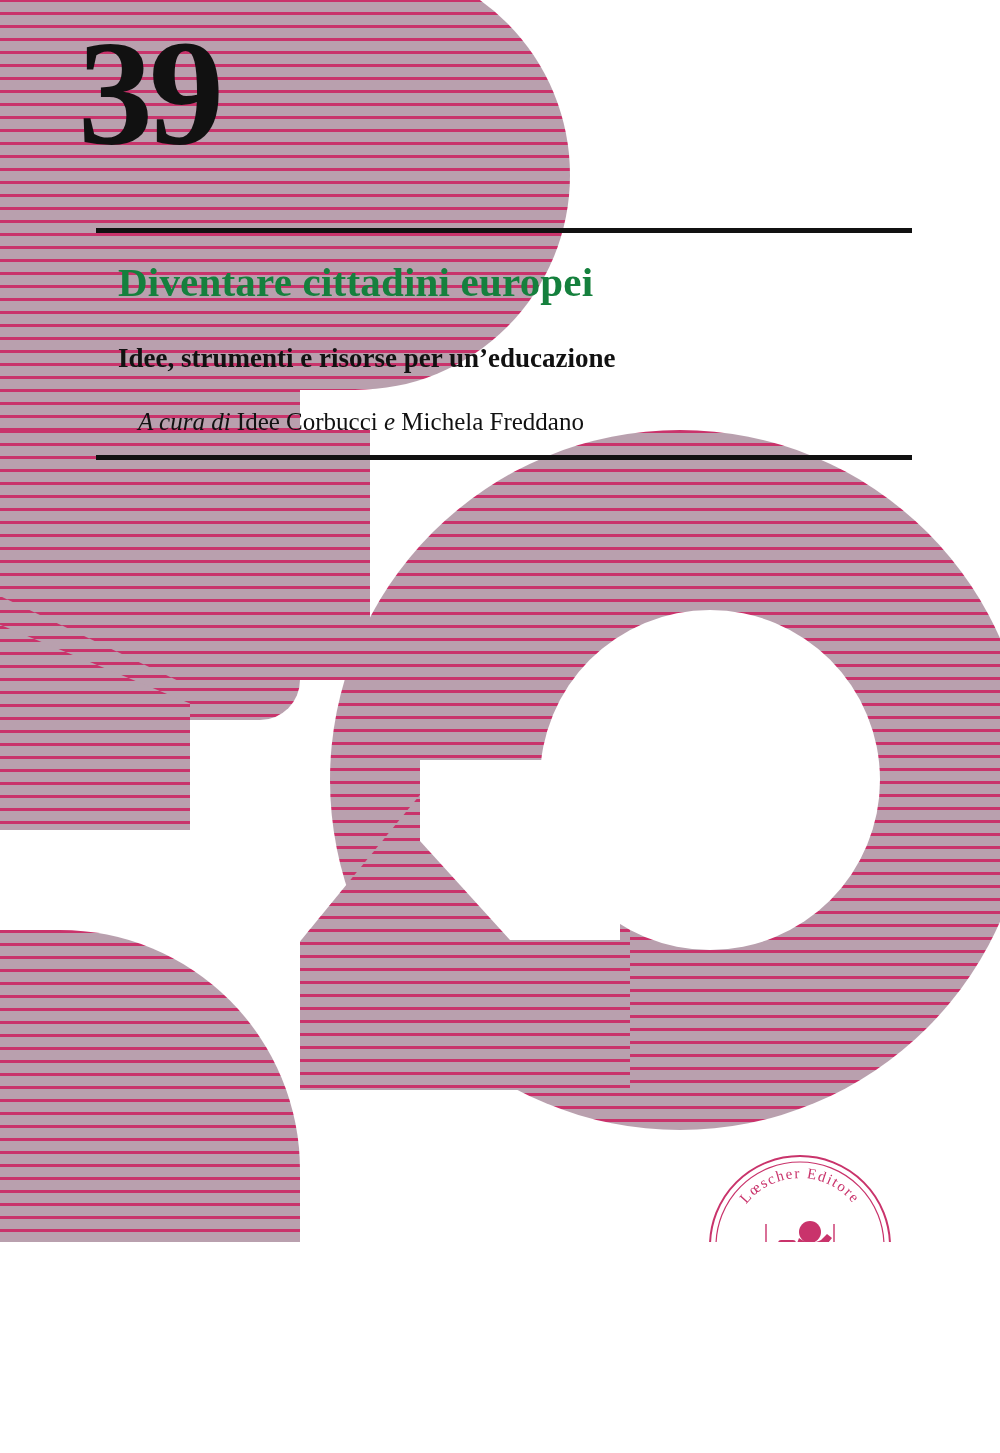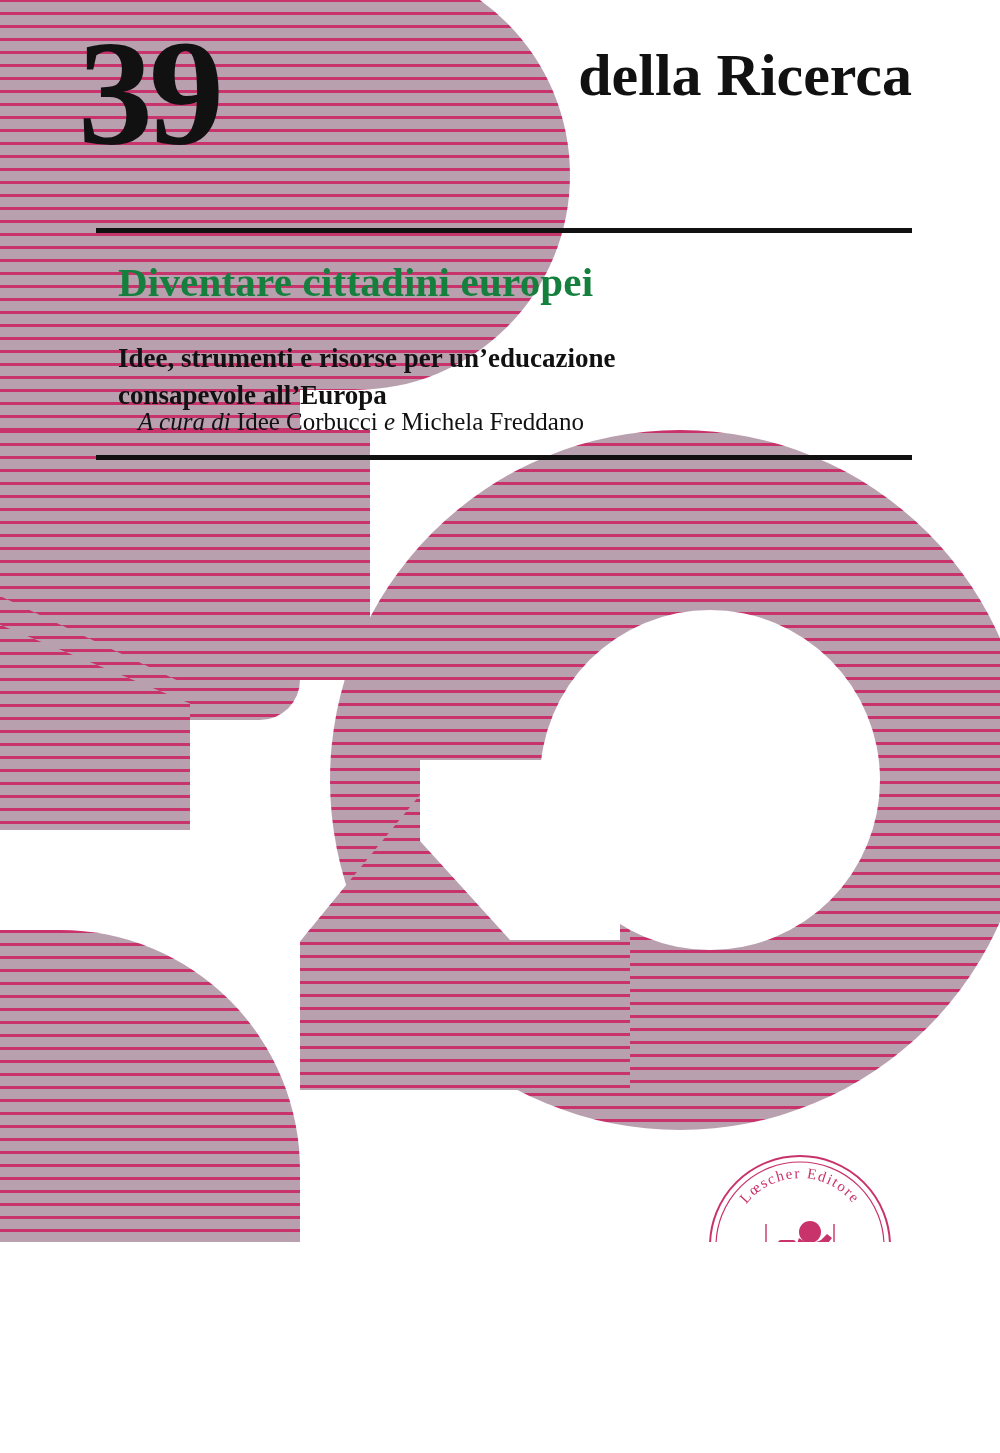--- a/index.html
+++ b/index.html
@@ -178,30 +178,28 @@
     <div class="striped shape-bl"></div>
     <div class="striped shape-bottom"></div>
     <div class="striped shape-br"></div>
   </div>
 
   <div class="content">
 
     <div class="issue-number">39</div>
 
     <div class="series-title">
-      <div>della Ricerca</div>
     </div>
 
     <div class="rule rule-top"></div>
 
     <div class="main-title">Diventare cittadini europei</div>
 
     <div class="subtitle">
       <div>Idee, strumenti e risorse per un’educazione</div>
-      <div>consapevole all’Europa</div>
     </div>
 
     <div class="editors">
       <span class="acura">A cura di</span>
       <span>Idee Corbucci</span>
       <span class="conj">e</span>
       <span>Michela Freddano</span>
     </div>
 
     <div class="rule rule-bottom"></div>

